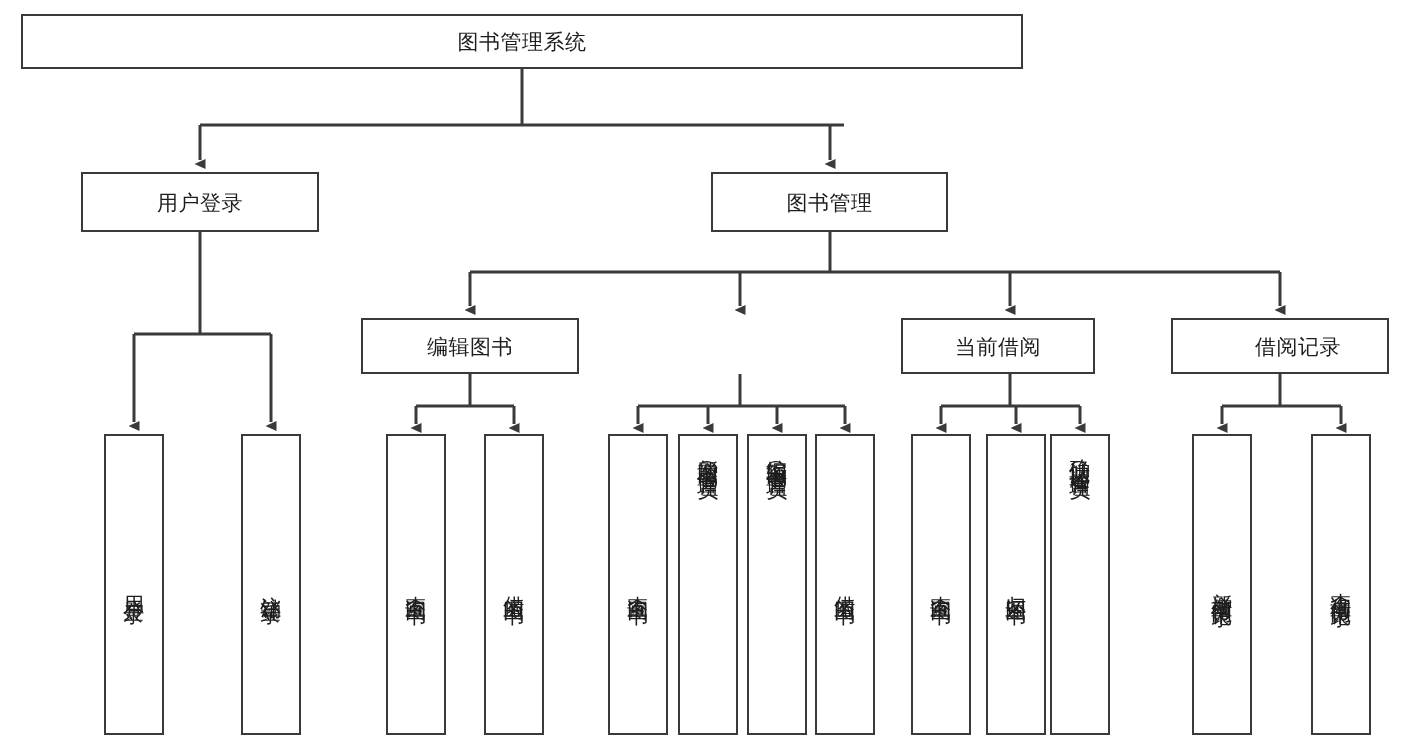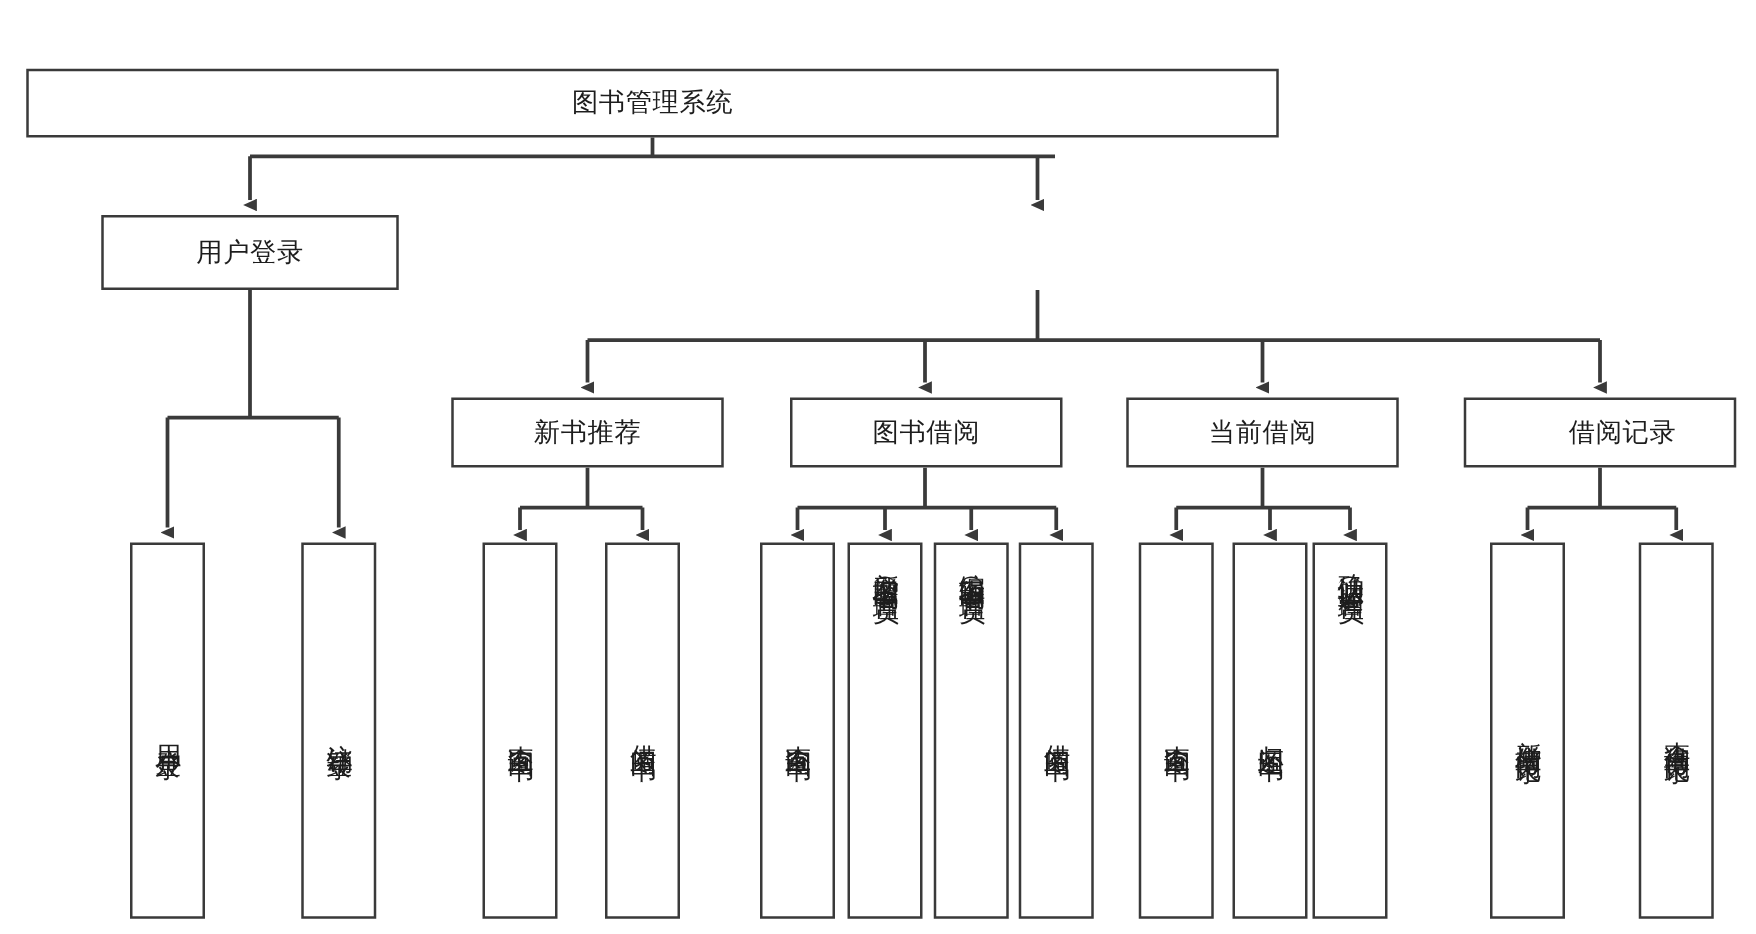--- a/index.html
+++ b/index.html
@@ -123,35 +123,35 @@
       <path d="M1016,406 L1016,424" marker-end="url(#arrow)"></path>
       <path d="M1080,406 L1080,424" marker-end="url(#arrow)"></path>
 
       <path d="M1280,374 L1280,406"></path>
       <path d="M1222,406 L1341,406"></path>
       <path d="M1222,406 L1222,424" marker-end="url(#arrow)"></path>
       <path d="M1341,406 L1341,424" marker-end="url(#arrow)"></path>
     </g>
   </svg>
 
-  <div class="node h root" style="left: 21px; top: 14px; width: 1002px; height: 55px; border-color: rgb(58, 58, 58); margin-top: 41px;">
+  <div class="node h root" style="left: 21px; top: 14px; width: 1002px; height: 55px; border-color: rgb(58, 58, 58);">
     <span class="label" style="color: rgb(29, 29, 29);">图书管理系统</span>
   </div>
 
   <div class="node h" style="left: 81px; top: 172px; width: 238px; height: 60px; border-color: rgb(58, 58, 58);">
     <span class="label" style="color: rgb(29, 29, 29);">用户登录</span>
   </div>
+  <div class="node h" style="left: 711px; top: 172px; width: 237px; height: 60px; border-color: rgb(58, 58, 58);">
+    <span class="label" style="color: rgb(29, 29, 29);">图书管理</span>
+  </div>
 
   <div class="node h" style="left: 361px; top: 318px; width: 218px; height: 56px; border-color: rgb(58, 58, 58);">
-    <span class="label" style="color: rgb(29, 29, 29);">新书推荐</span>
+    <span class="label" style="color: rgb(29, 29, 29);">编辑图书</span>
   </div>
-  <div class="node h" style="left: 632px; top: 318px; width: 218px; height: 56px; border-color: rgb(58, 58, 58);">
-    <span class="label" style="color: rgb(29, 29, 29);">图书借阅</span>
-  </div>
-  <div class="node h" style="left: 901px; top: 318px; width: 218px; height: 56px; border-color: rgb(58, 58, 58);">
+  <div class="node h" style="left: 901px; top: 318px; width: 194px; height: 56px; border-color: rgb(58, 58, 58);">
     <span class="label" style="color: rgb(29, 29, 29);">当前借阅</span>
   </div>
   <div class="node h" style="left: 1171px; top: 318px; width: 218px; height: 56px; border-color: rgb(58, 58, 58); padding-left: 36px;">
     <span class="label" style="color: rgb(29, 29, 29);">借阅记录</span>
   </div>
 
   <div class="node v centered" style="left: 104px; top: 434px; width: 60px; height: 301px; border-color: rgb(58, 58, 58);">
     <span class="label" style="color: rgb(29, 29, 29);">用户登录</span>
   </div>
   <div class="node v centered" style="left: 241px; top: 434px; width: 60px; height: 301px; border-color: rgb(58, 58, 58);">

